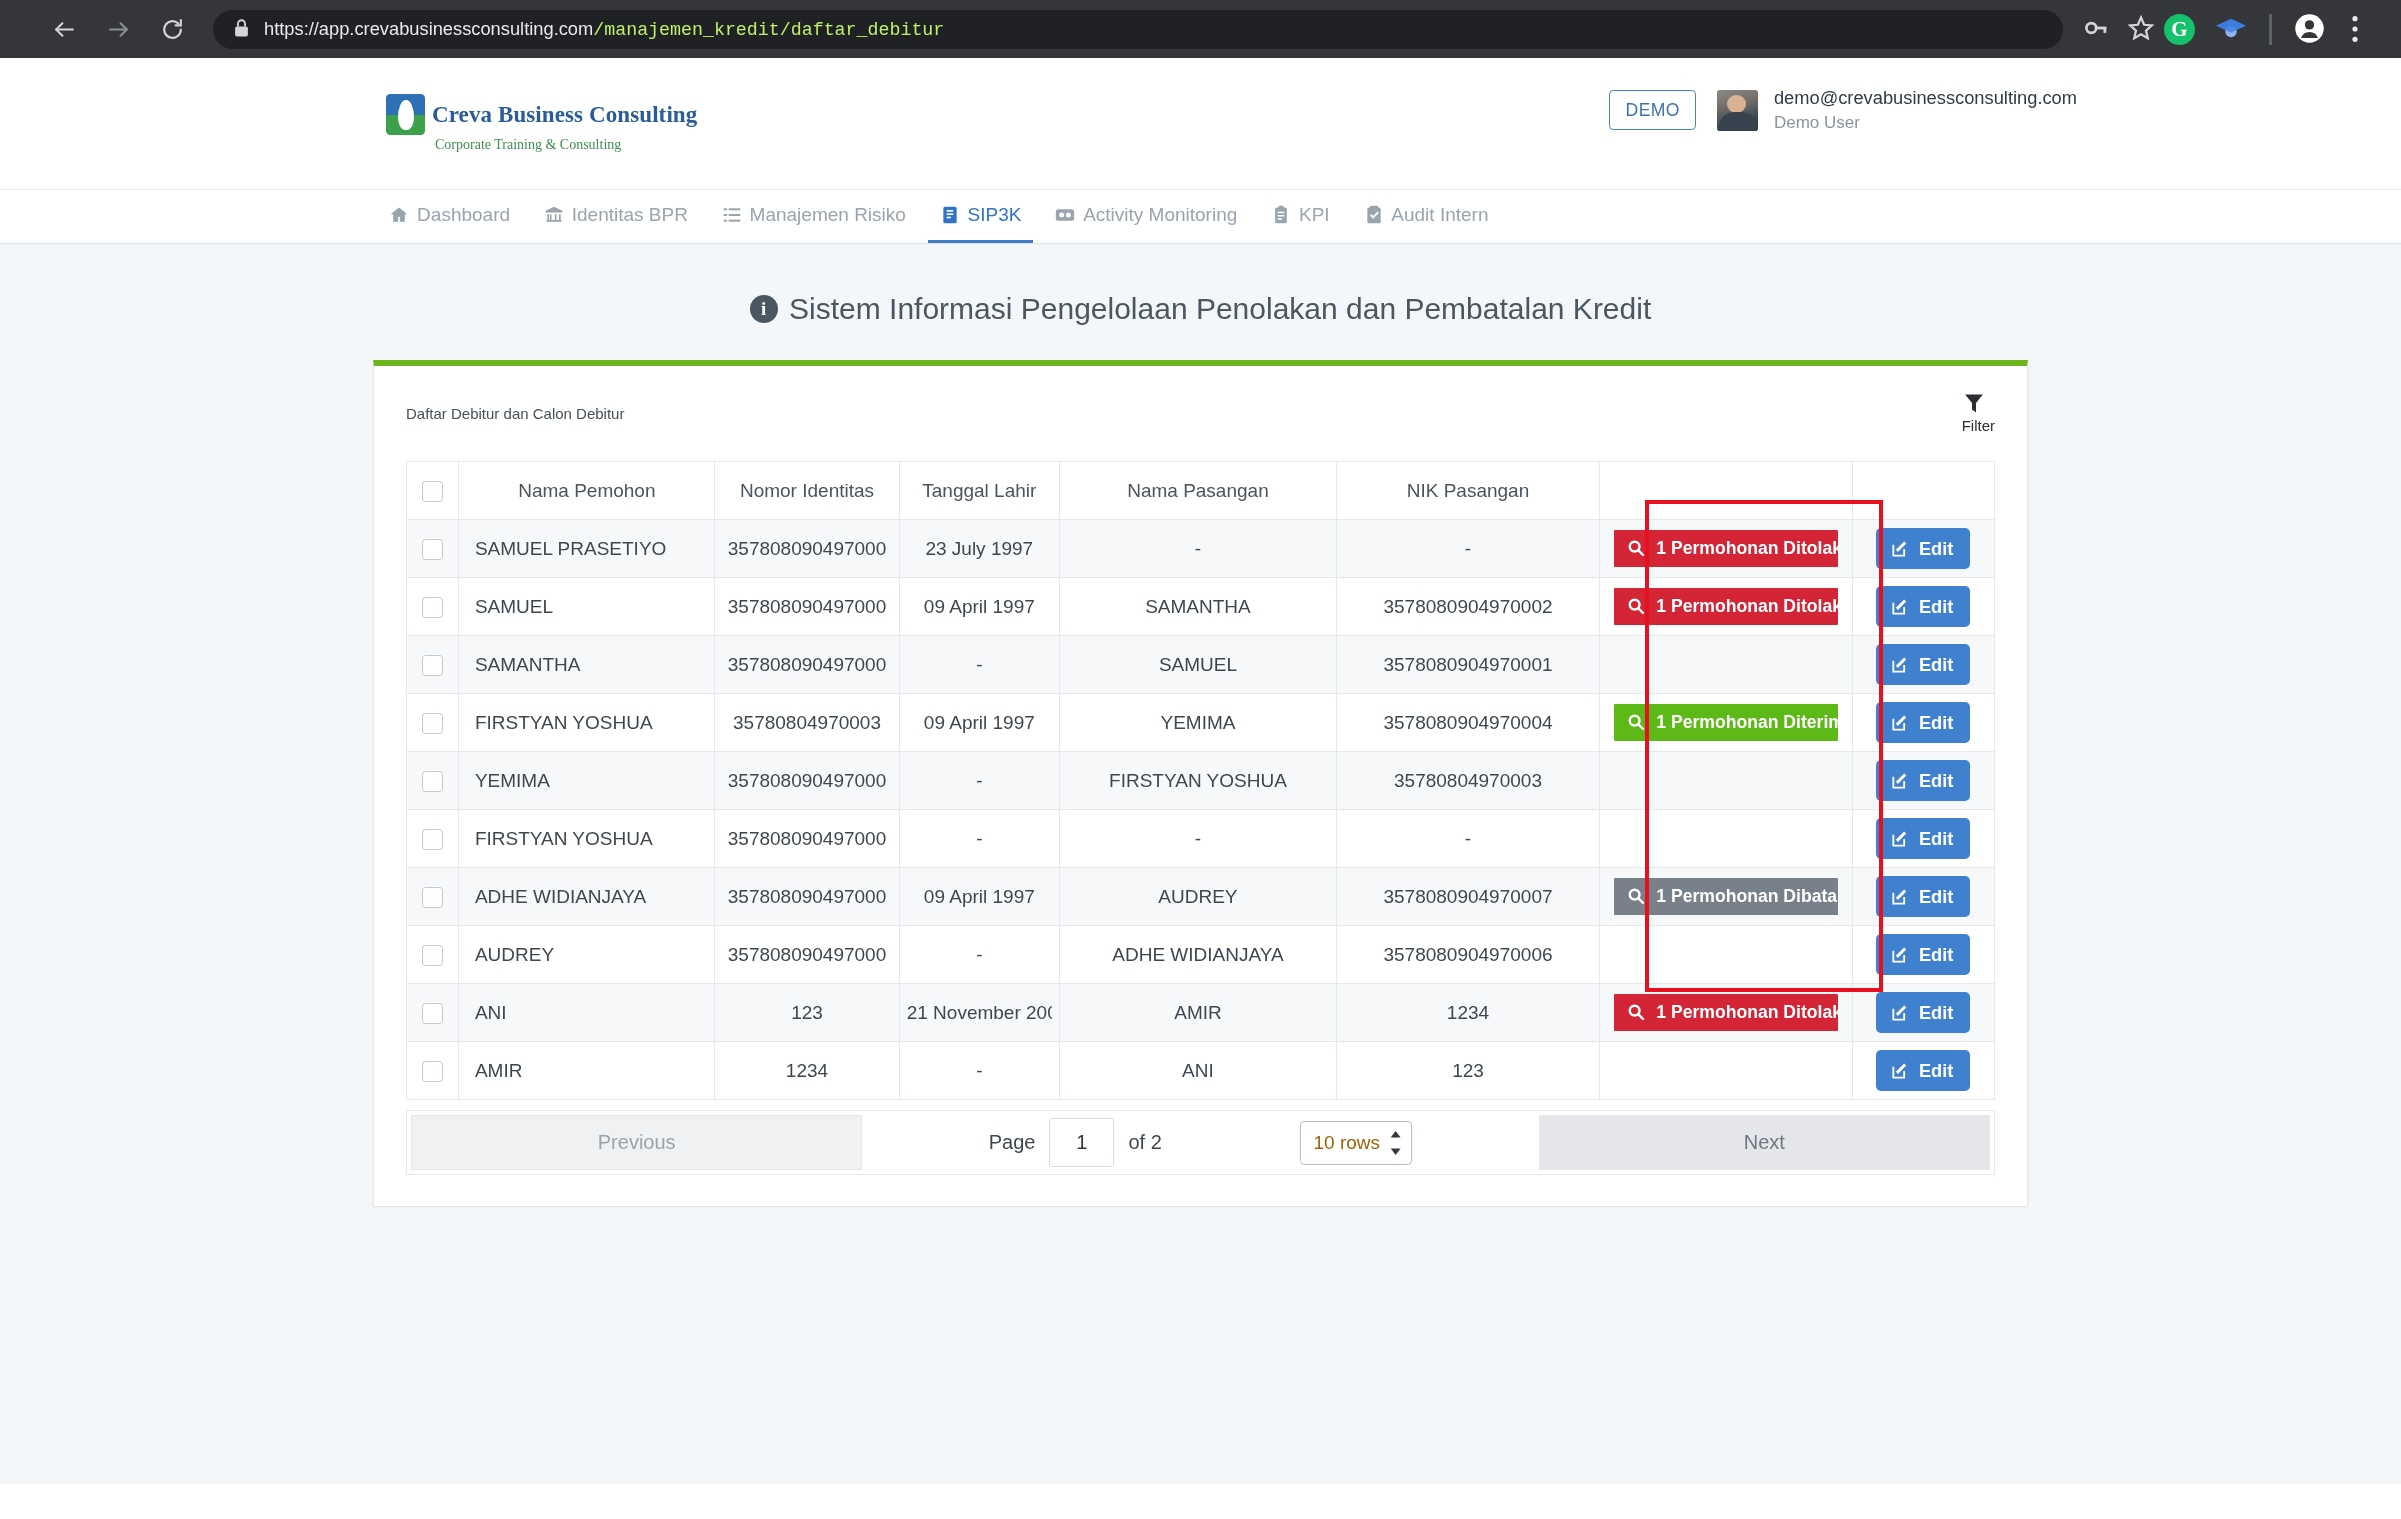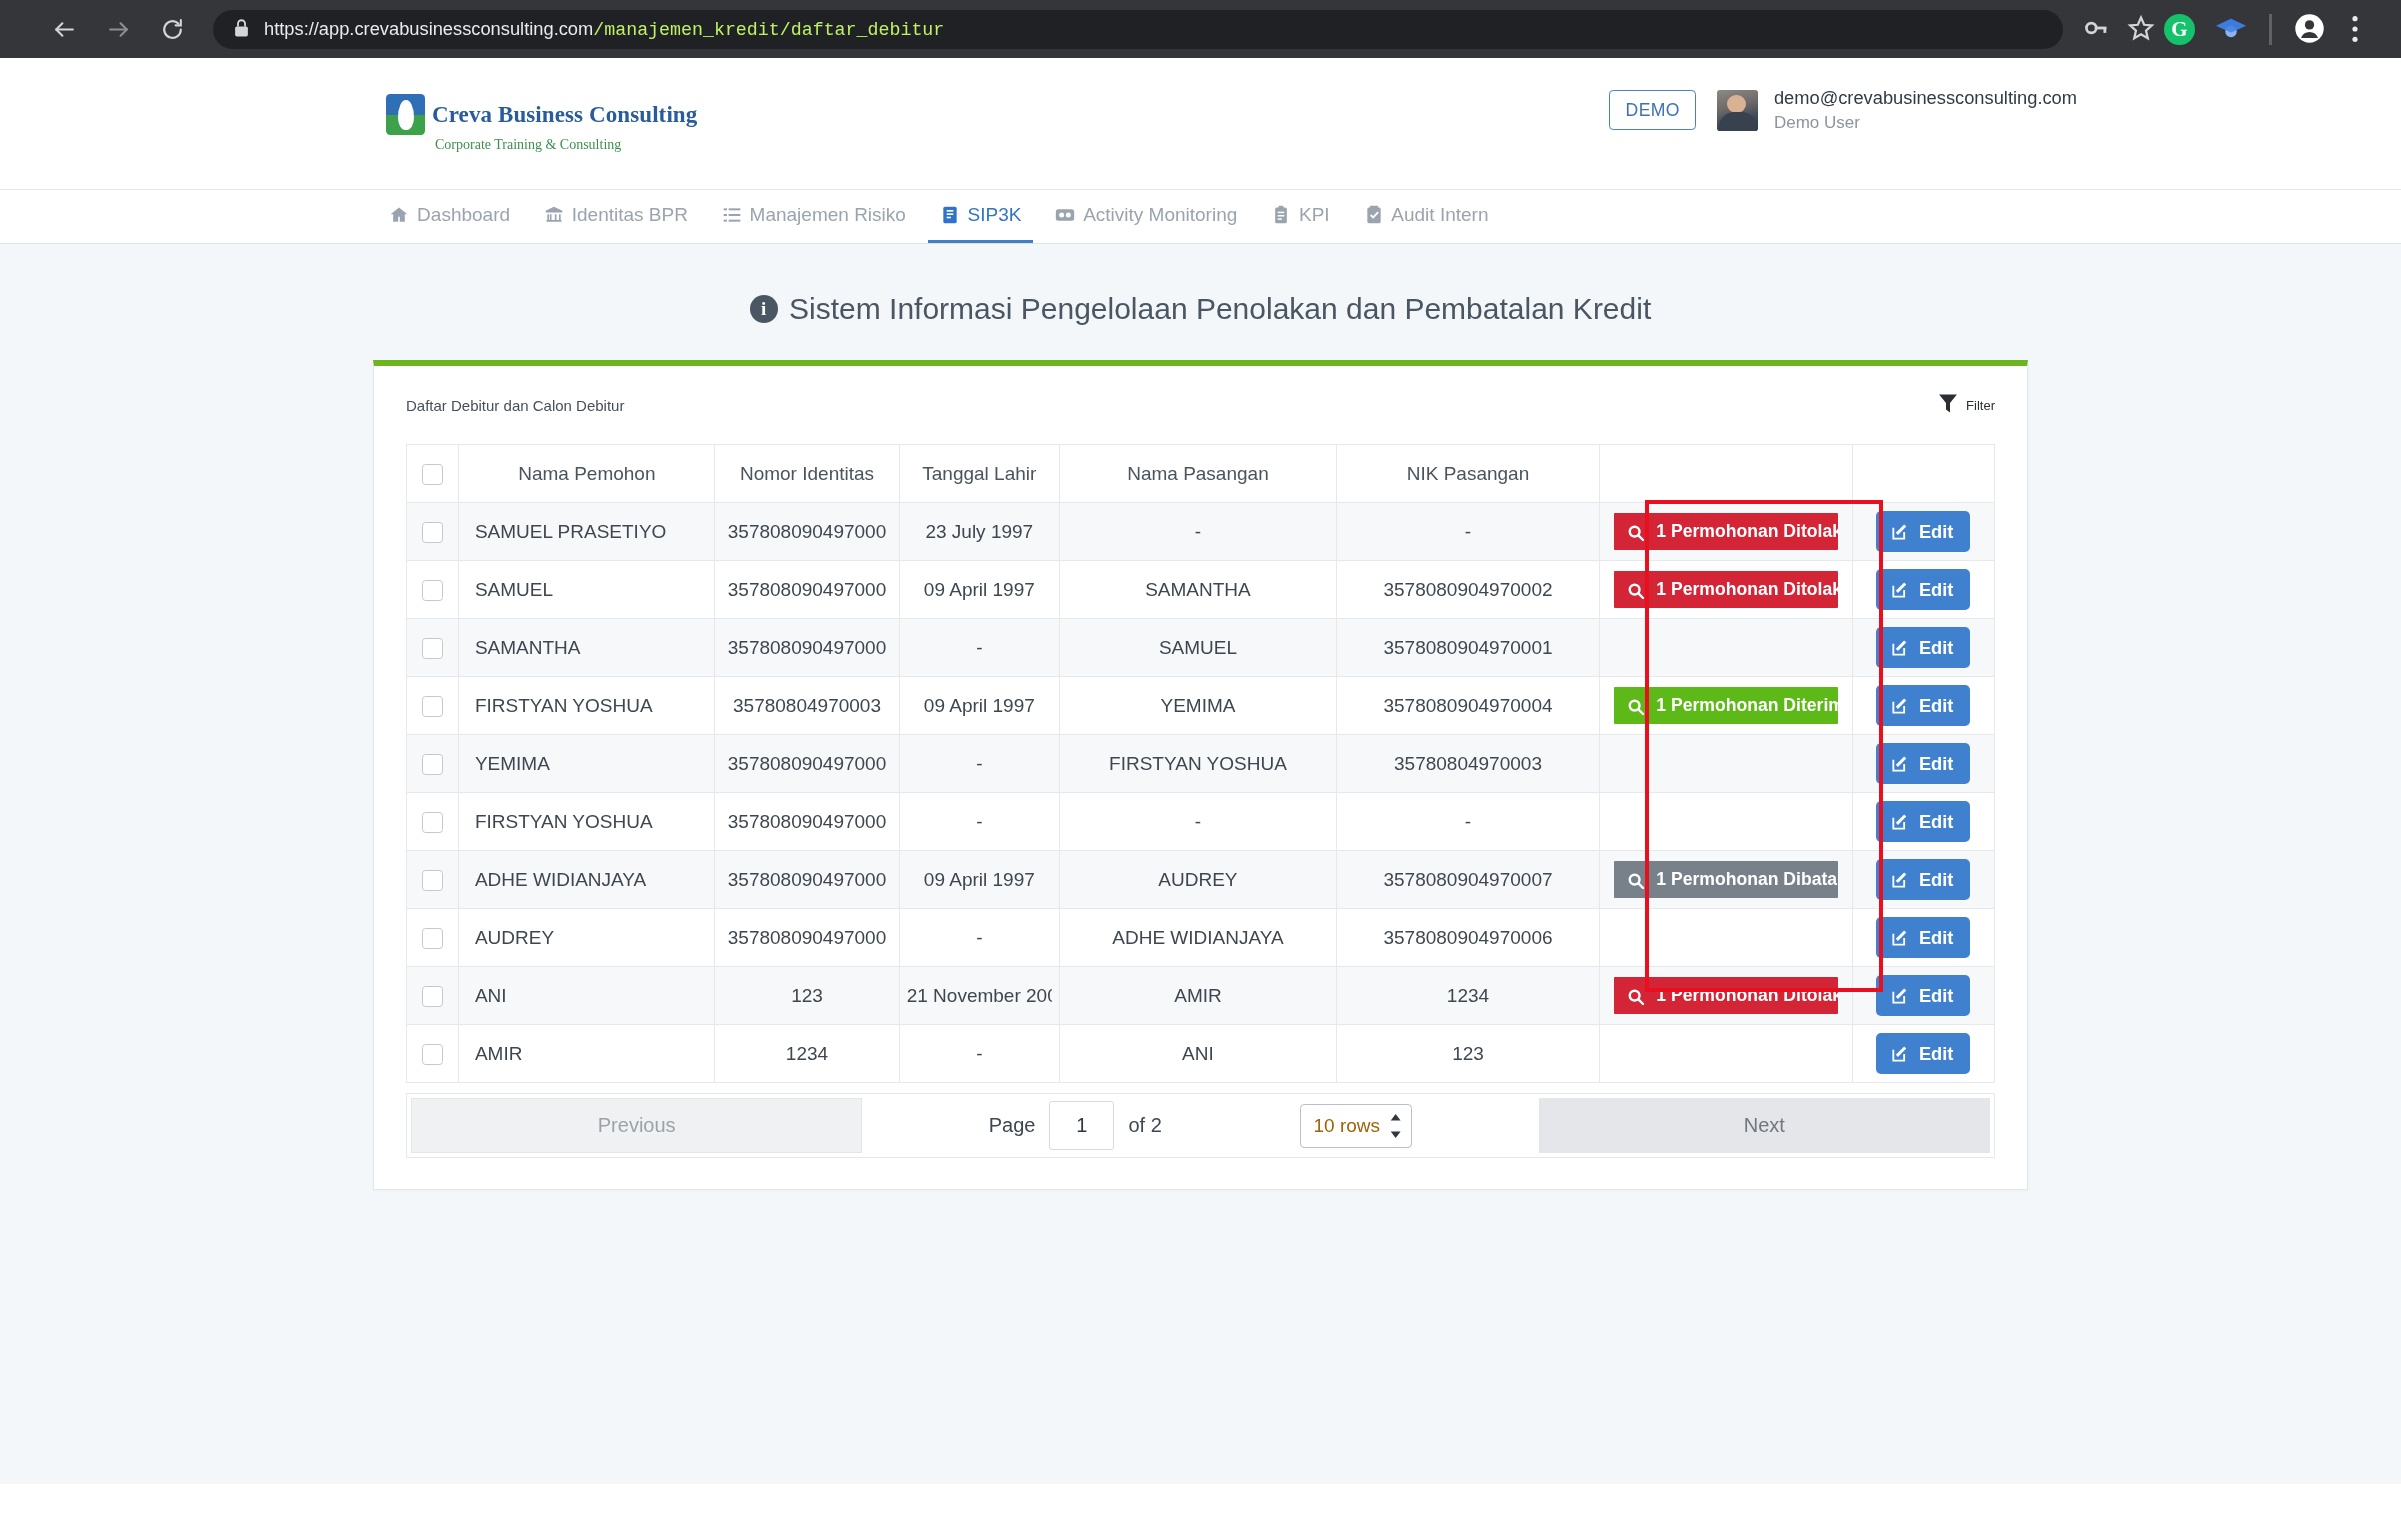--- a/index.html
+++ b/index.html
@@ -194,21 +194,21 @@
     border: 0.7px solid #e3e6ea;
     border-top: 6.3px solid #6cb51d;
     box-shadow: 0 1.4px 2.8px rgba(0,0,0,.05);
     padding: 27px 32px 31px;
   }
   .card-head {
     display:flex; align-items:center; justify-content:space-between;
     margin-bottom: 27px;
   }
   .card-title { font-size: 15px; color:#45505b; }
-  .filter-btn { display:flex; align-items:center; font-size:13px; color:#2b2f33; }
+  .filter-btn { display:flex; align-items:center; font-size:15px; color:#2b2f33;flex-direction:column; }
   .filter-btn svg { margin-right: 8.5px; }
 
   table.grid { width:100%; border-collapse: collapse; table-layout: fixed; }
   table.grid th, table.grid td {
     border: 0.7px solid #e6e9ec;
     font-weight: normal;
     font-size: 19px;
     color:#3e4750;
     text-align:center;
     height: 58px;
@@ -231,21 +231,21 @@
 
   .chk {
     width: 21px; height: 21px;
     border:1.1px solid #c3c9ce; border-radius:3.5px; background:#fff;
     display:inline-block; vertical-align: middle;
   }
 
   .cell-clip { overflow:hidden; white-space:nowrap; text-overflow: clip; display:block; }
 
   .badge {
-    display:inline-flex; align-items:flex-end;
+    display:inline-flex; align-items:center;
     color:#fff; font-size:17.6px; font-weight:bold;
     border-radius:1px;
     padding: 7.8px 0 7.8px 12.7px;
     width: 224px;
     white-space: nowrap; overflow:hidden;
   }
   .badge svg { margin-right: 11.3px; flex:0 0 auto; }
   .badge.red   { background:#d32535; }
   .badge.green { background:#5cb917; }
   .badge.gray  { background:#78818a; }

